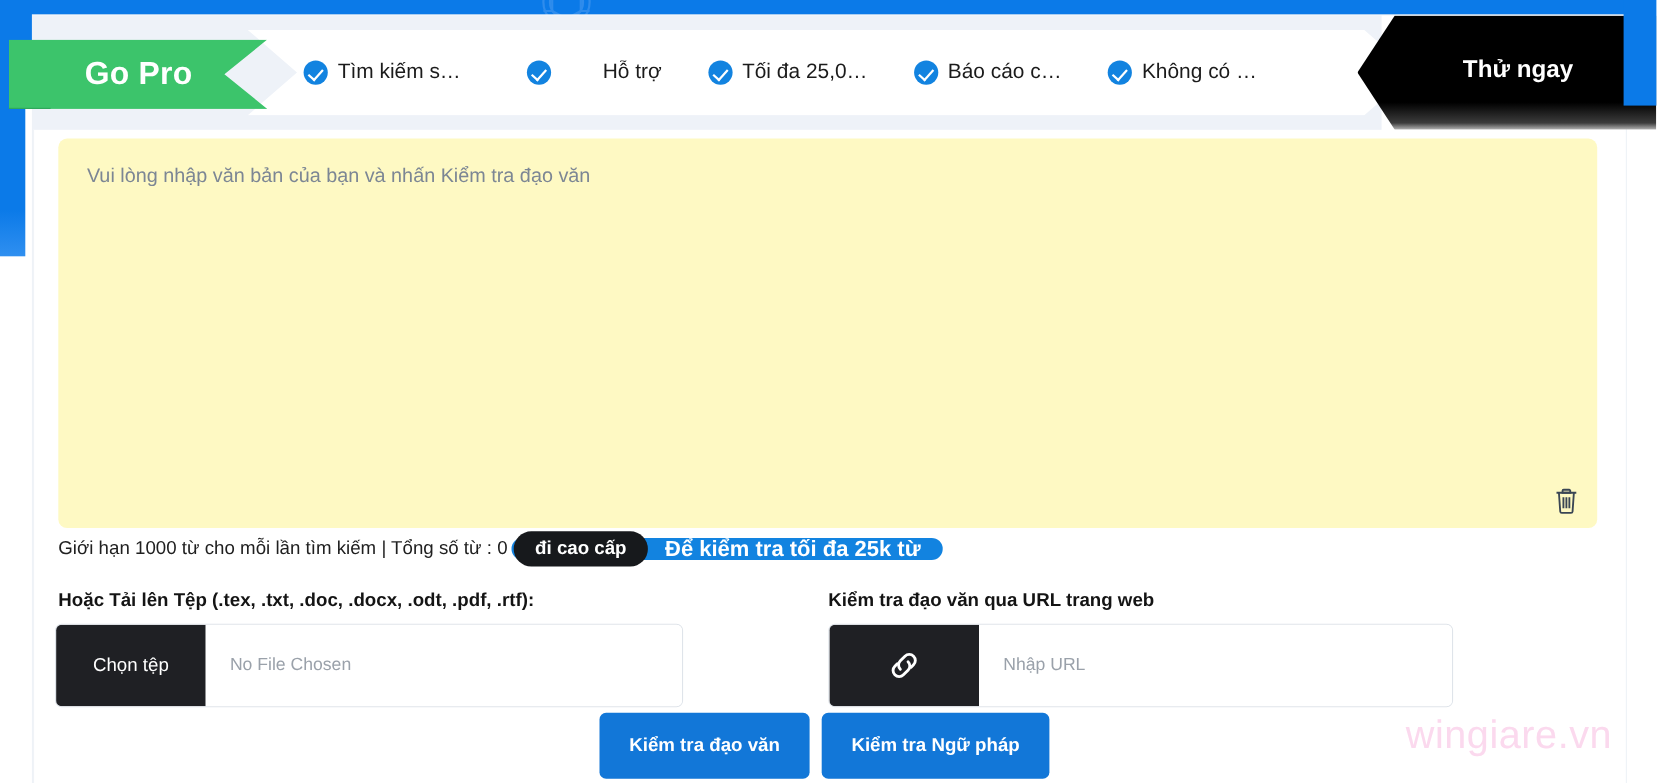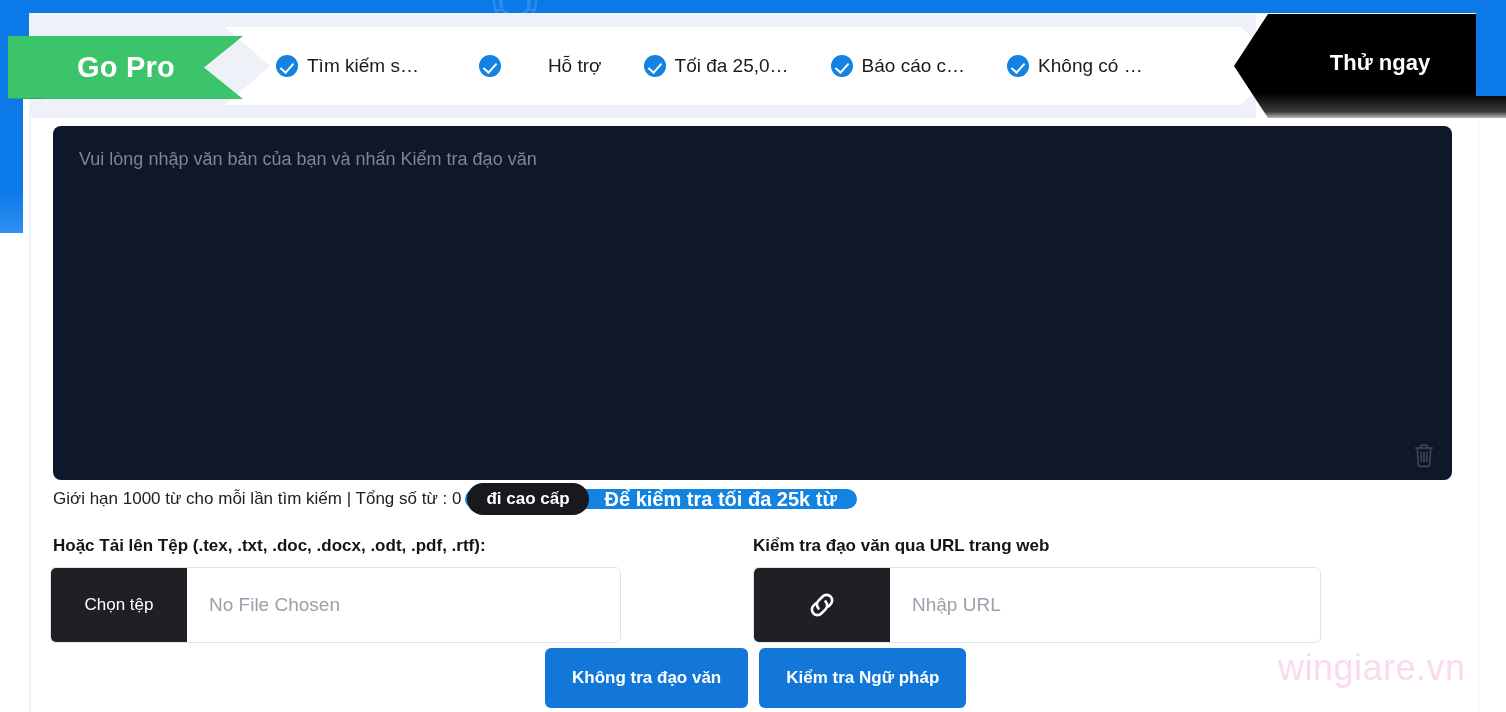--- a/index.html
+++ b/index.html
@@ -161,21 +161,21 @@
     width: 30px; height: 96px;
     background: #0b7ae8;
     z-index: 5;
   }
 
   
   .editor {
     position: absolute;
     left: 53px; top: 126px;
     width: 1399px; height: 354px;
-    background: #0f172a;
+    background: #fef9c3;
     border-radius: 8px;
     z-index: 5;
   }
   .editor-placeholder {
     position: absolute;
     left: 26px; top: 23px;
     font-size: 18px;
     color: #7c8694;
   }
   .trash-icon {
@@ -260,21 +260,21 @@
     color: #ffffff;
     font-size: 17px;
     flex: 0 0 136px;
     cursor: pointer;
   }
   .group-field {
     flex: 1;
     display: flex;
     align-items: center;
     padding-left: 22px;
-    font-size: 19px;
+    font-size: 16px;
     color: #9aa1aa;
     background: #ffffff;
     cursor: text;
   }
   .link-icon { width: 34px; height: 34px; }
 
   
   .actions {
     position: absolute;
     left: 545px; top: 648px;
@@ -406,19 +406,19 @@
         <g fill="none" stroke="#ffffff" stroke-width="2.6" stroke-linecap="round">
           <path d="M13.5 20.5 a5.5 5.5 0 0 1 0 -7.8 l4.2 -4.2 a5.5 5.5 0 0 1 7.8 7.8 l-2.2 2.2"></path>
           <path d="M20.5 13.5 a5.5 5.5 0 0 1 0 7.8 l-4.2 4.2 a5.5 5.5 0 0 1 -7.8 -7.8 l2.2 -2.2"></path>
         </g>
       </svg>
     </div>
     <div class="group-field">Nhập URL</div>
   </div>
 
   <div class="actions">
-    <button class="action-btn">Không tra đạo văn</button>
+    <button class="action-btn">Kiểm tra đạo văn</button>
     <button class="action-btn">Kiểm tra Ngữ pháp</button>
   </div>
 
   <div class="watermark">wingiare.vn</div>
 
 </div>
 
 </body></html>

